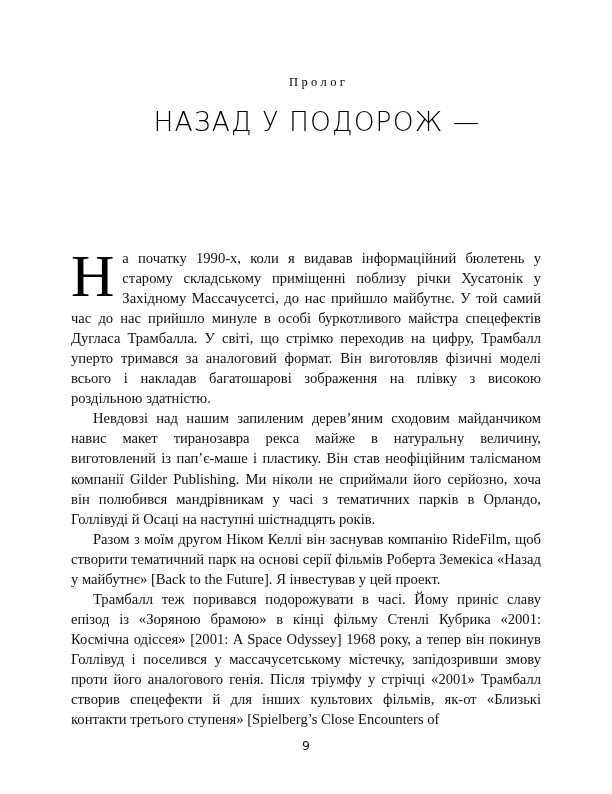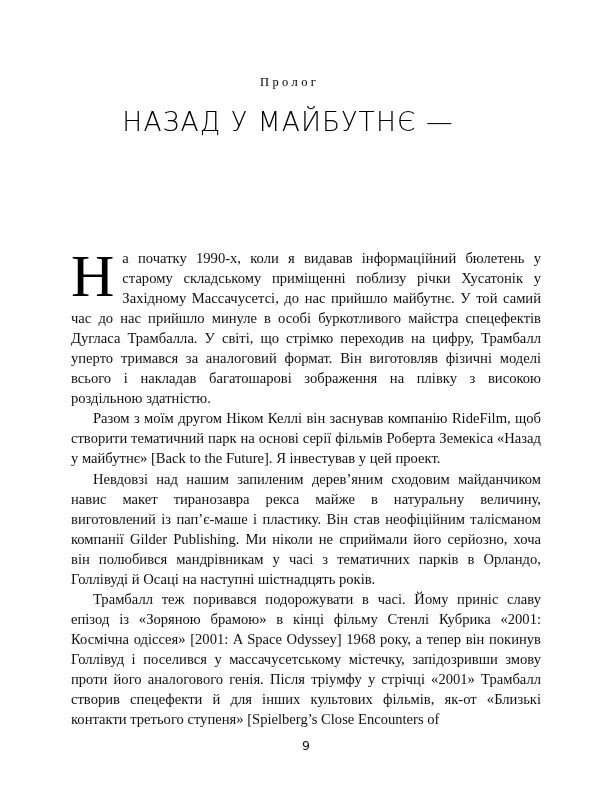--- a/index.html
+++ b/index.html
@@ -19,21 +19,21 @@
   .page {
     position: relative;
     width: 612px;
     height: 794px;
     box-sizing: border-box;
   }
 
   
   .heading-block {
     position: absolute;
-    left: 53px;
+    left: 82px;
     top: 76px;
     width: 470px;
     text-align: center;
   }
 
   .kicker {
     font-family: "Liberation Serif", "DejaVu Serif", serif;
     font-size: 12.5px;
     letter-spacing: 3.4px;
     text-indent: 3.4px;
@@ -107,36 +107,36 @@
   }
 </style>
 </head>
 <body>
 
 <div class="page">
 
   <div class="heading-block">
     <div class="kicker">Пролог</div>
     <h1 class="chapter-title">
-      <span class="tline">НАЗАД У МАЙБУТНЄ —</span>
+      <span class="tline">НАЗАД У ПОДОРОЖ —</span>
     </h1>
   </div>
 
   <div class="body-col">
 
     <p class="first">
       <span class="dropcap">Н</span><span>а початку 1990-х, коли я видавав інформаційний бюлетень у старому складському приміщенні поблизу річки Хусатонік у Західному Массачусетсі, до нас прийшло майбутнє. У той самий час до нас прийшло минуле в особі буркотливого майстра спецефектів Дугласа Трамбалла. У світі, що стрімко переходив на цифру, Трамбалл уперто тримався за аналоговий формат. Він виготовляв фізичні моделі всього і накладав багатошарові зображення на плівку з високою роздільною здатністю.</span>
     </p>
 
     <p>
-      <span>Разом з моїм другом Ніком Келлі він заснував компанію RideFilm, щоб створити тематичний парк на основі серії фільмів Роберта Земекіса «Назад у майбутнє» [Back to the Future]. Я інвестував у цей проект.</span>
+      <span>Невдовзі над нашим запиленим дерев’яним сходовим майданчиком навис макет тиранозавра рекса майже в натуральну величину, виготовлений із пап’є-маше і пластику. Він став неофіційним талісманом компанії Gilder Publishing. Ми ніколи не сприймали його серйозно, хоча він полюбився мандрівникам у часі з тематичних парків в Орландо, Голлівуді й Осаці на наступні шістнадцять років.</span>
     </p>
 
     <p>
-      <span>Невдовзі над нашим запиленим дерев’яним сходовим майданчиком навис макет тиранозавра рекса майже в натуральну величину, виготовлений із пап’є-маше і пластику. Він став неофіційним талісманом компанії Gilder Publishing. Ми ніколи не сприймали його серйозно, хоча він полюбився мандрівникам у часі з тематичних парків в Орландо, Голлівуді й Осаці на наступні шістнадцять років.</span>
+      <span>Разом з моїм другом Ніком Келлі він заснував компанію RideFilm, щоб створити тематичний парк на основі серії фільмів Роберта Земекіса «Назад у майбутнє» [Back to the Future]. Я інвестував у цей проект.</span>
     </p>
 
     <p>
       <span>Трамбалл теж поривався подорожувати в часі. Йому приніс славу епізод із «Зоряною брамою» в кінці фільму Стенлі Кубрика «2001: Космічна одіссея» [2001: A Space Odyssey] 1968 року, а тепер він покинув Голлівуд і поселився у массачусетському містечку, запідозривши змову проти його аналогового генія. Після тріумфу у стрічці «2001» Трамбалл створив спецефекти й для інших культових фільмів, як-от «Близькі контакти третього ступеня» [Spielberg’s Close Encounters of</span>
     </p>
 
   </div>
 
   <div class="folio">9</div>
 

